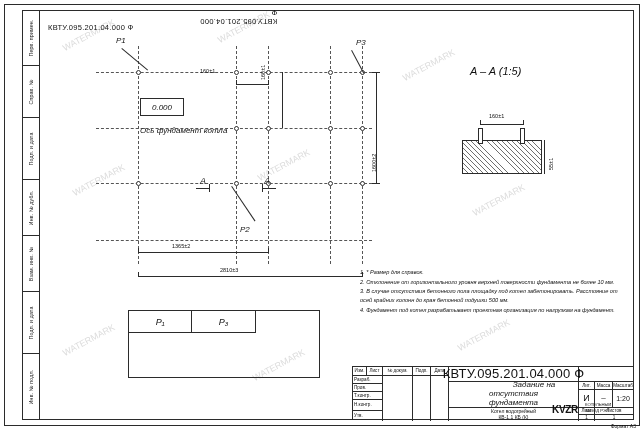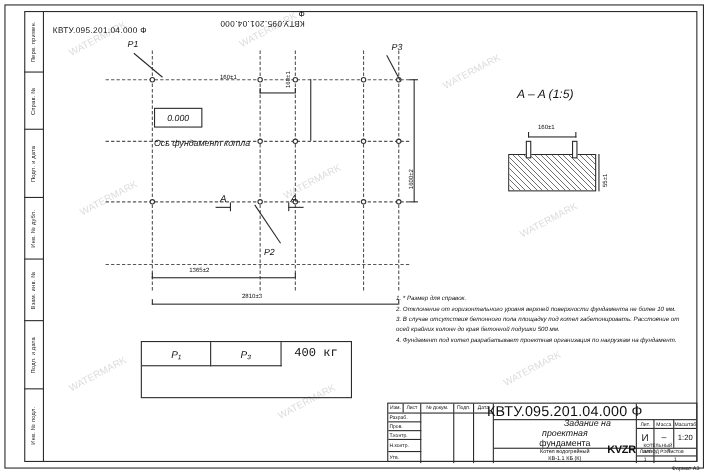--- a/index.html
+++ b/index.html
@@ -23,21 +23,21 @@
   .dash-h{position:absolute;height:0;border-top:1px dashed #555;}
   .dash-v{position:absolute;width:0;border-left:1px dashed #555;}
   .txt{position:absolute;font-size:6px;color:#111;white-space:nowrap;}
   .title-code{
     position:absolute;font-size:7.5px;letter-spacing:.3px;color:#111;
     transform-origin:0 0;
   }
   .box-000{position:absolute;border:1px solid #2b2b2b;background:#fff;display:flex;align-items:center;justify-content:center;font-size:8px;font-style:italic;color:#111;}
   .lbl{position:absolute;font-size:7px;font-style:italic;color:#111;white-space:nowrap;}
   
-  .ptable{position:absolute;left:128px;top:310px;width:192px;height:52px;border:1px solid #2b2b2b;box-sizing:border-box;display:grid;grid-template-columns:1fr 1fr 1fr;grid-template-rows:22px 30px;}
+  .ptable{position:absolute;left:128px;top:310px;width:192px;height:68px;border:1px solid #2b2b2b;box-sizing:border-box;display:grid;grid-template-columns:1fr 1fr 1fr;grid-template-rows:22px 30px;}
   .ptable div{border-right:1px solid #2b2b2b;display:flex;align-items:center;justify-content:center;font-size:9px;color:#111;box-sizing:border-box;}
   .ptable div:nth-child(3n){border-right:none;font-family:Liberation Mono, monospace;}
   .ptable .hdr{border-bottom:1px solid #2b2b2b;font-style:italic;font-size:9px;}
   .ptable .val{font-size:11px;}
   
   .notes{position:absolute;left:360px;top:268px;width:262px;font-size:5.6px;line-height:1.55;color:#111;font-style:italic;}
   .notes p{margin:0 0 1px 0;}
   
   .sec-title{position:absolute;font-size:11px;font-style:italic;color:#111;}
   .sec-body{position:absolute;border:1px solid #2b2b2b;box-sizing:border-box;background:#fff;overflow:hidden;}
@@ -181,40 +181,39 @@
   <div class="line hl" style="left:138px;top:252px;width:130px;"></div>
   <div class="tick" style="left:138px;top:248px;"></div>
   <div class="tick" style="left:268px;top:248px;"></div>
   <div class="txt" style="left:172px;top:243px;font-size:5.5px;">1365±2</div>
 
   <div class="line hl" style="left:138px;top:276px;width:224px;"></div>
   <div class="tick" style="left:138px;top:272px;"></div>
   <div class="tick" style="left:362px;top:272px;"></div>
   <div class="txt" style="left:220px;top:267px;font-size:5.5px;">2810±3</div>
 
-  <div class="sec-title" style="left:470px;top:80px;">A – A (1:5)</div>
+  <div class="sec-title" style="left:470px;top:65px;">A – A (1:5)</div>
   <div class="sec-body" style="left:462px;top:140px;width:80px;height:34px;">
     <div class="hatch"></div>
   </div>
   <div class="bolt" style="left:478px;top:128px;width:5px;height:16px;"></div>
   <div class="bolt" style="left:520px;top:128px;width:5px;height:16px;"></div>
 
   <div class="txt" style="left:489px;top:113px;font-size:5.5px;">160±1</div>
   <div class="line hl" style="left:480px;top:124px;width:44px;"></div>
   <div class="tick" style="left:480px;top:120px;"></div>
   <div class="tick" style="left:523px;top:120px;"></div>
   <div class="abs" style="left:546px;top:144px;width:12px;height:30px;">
     <span class="txt" style="left:2px;top:26px;font-size:5.5px;transform:rotate(-90deg);transform-origin:left top;white-space:nowrap;">55±1</span>
   </div>
   <div class="line vl" style="left:544px;top:140px;height:34px;"></div>
 
   <div class="ptable">
     <div class="hdr">P₁</div>
     <div class="hdr">P₃</div>
-    <div class="val">400 кг</div>
   </div>
 
   <div class="notes">
     <p>1. * Размер для справок.</p>
     <p>2. Отклонение от горизонтального уровня верхней поверхности фундамента не более 10 мм.</p>
     <p>3. В случае отсутствия бетонного пола площадку под котел забетонировать. Расстояние от осей крайних колонн до края бетонной подушки 500 мм.</p>
     <p>4. Фундамент под котел разрабатывает проектная организация по нагрузкам на фундамент.</p>
   </div>
 
   <div class="tb">
@@ -233,22 +232,22 @@
 
     <div class="cell br" style="left:30px;top:8px;width:30px;height:46px;border-top:1px solid #2b2b2b;"></div>
     <div class="cell br" style="left:60px;top:8px;width:18px;height:46px;border-top:1px solid #2b2b2b;"></div>
     <div class="cell br" style="left:78px;top:8px;width:18px;height:46px;border-top:1px solid #2b2b2b;"></div>
 
     <div class="cell br" style="left:96px;top:0;width:130px;height:14px;">
       <span class="code-main" style="position:static;">КВТУ.095.201.04.000 Ф</span>
     </div>
     <div class="cell br bt" style="left:96px;top:14px;width:130px;height:26px;flex-direction:column;">
       <span style="font-size:8px;font-style:italic;margin-left:41px;">Задание на</span>
-      <span style="font-size:8px;font-style:italic;">проектная</span>
-      <span style="font-size:8px;">фундамента</span>
+      <span style="font-size:8px;font-style:italic;">отсутствия</span>
+      <span style="font-size:8px;font-style:italic;">фундамента</span>
     </div>
     <div class="cell br bt" style="left:96px;top:40px;width:130px;height:14px;flex-direction:column;">
       <span style="font-size:5px;">Котел водогрейный</span>
       <span style="font-size:5px;">КВ-1.1 КБ (К)</span>
     </div>
 
     <div class="cell br bt" style="left:226px;top:14px;width:16px;height:8px;">Лит.</div>
     <div class="cell br bt" style="left:242px;top:14px;width:18px;height:8px;">Масса</div>
     <div class="cell bt" style="left:260px;top:14px;width:20px;height:8px;">Масштаб</div>
     <div class="cell br bt" style="left:226px;top:22px;width:16px;height:18px;font-size:9px;">И</div>

